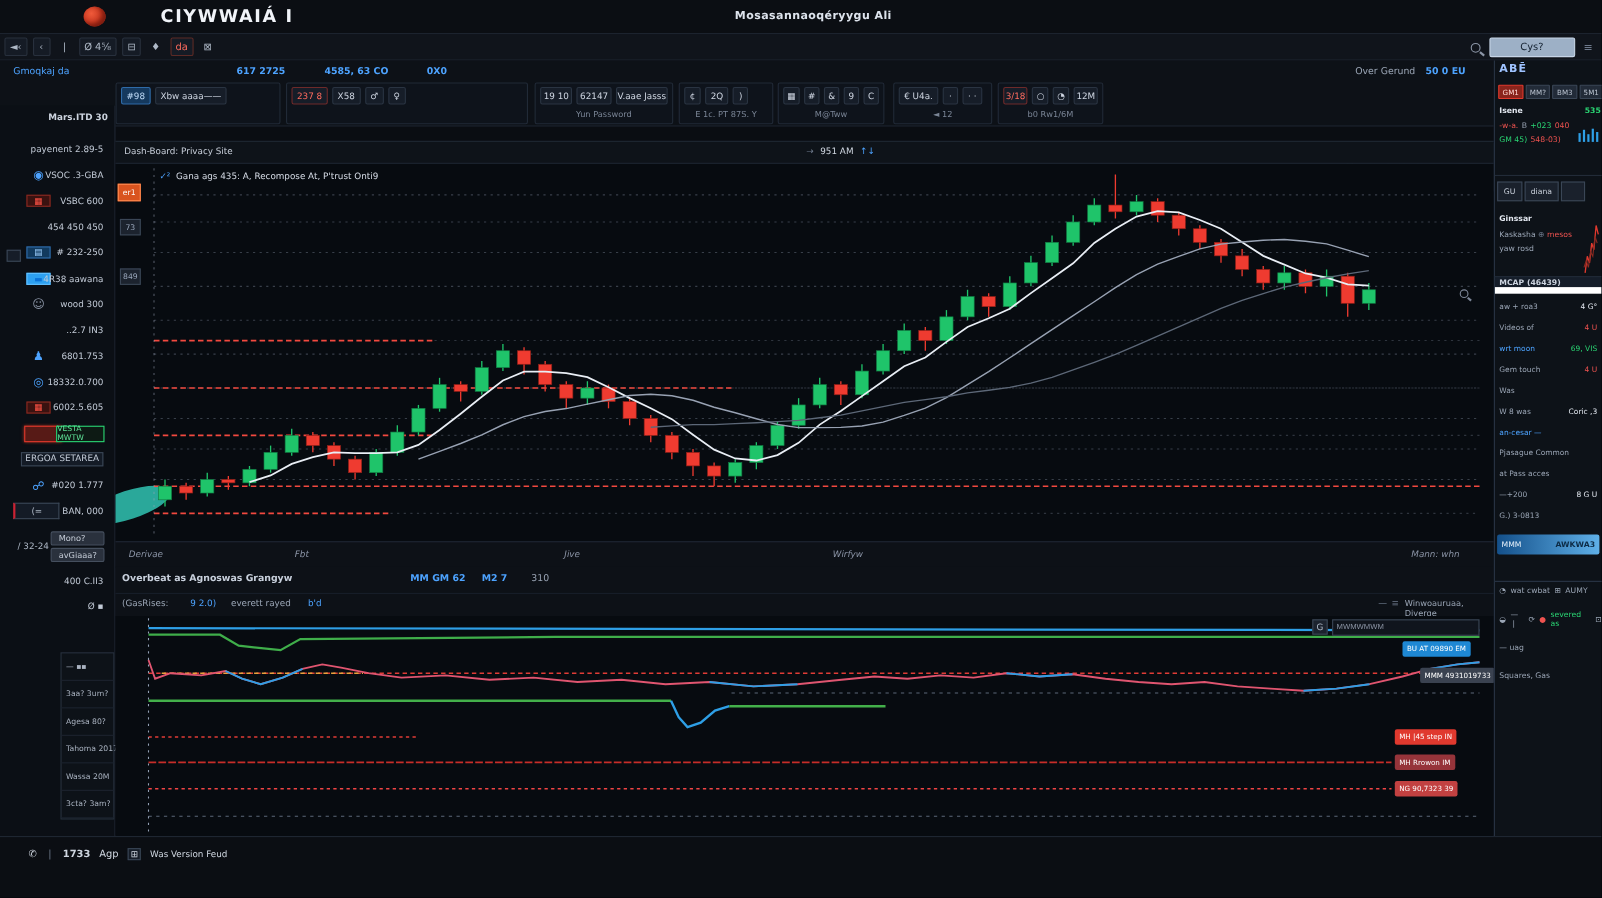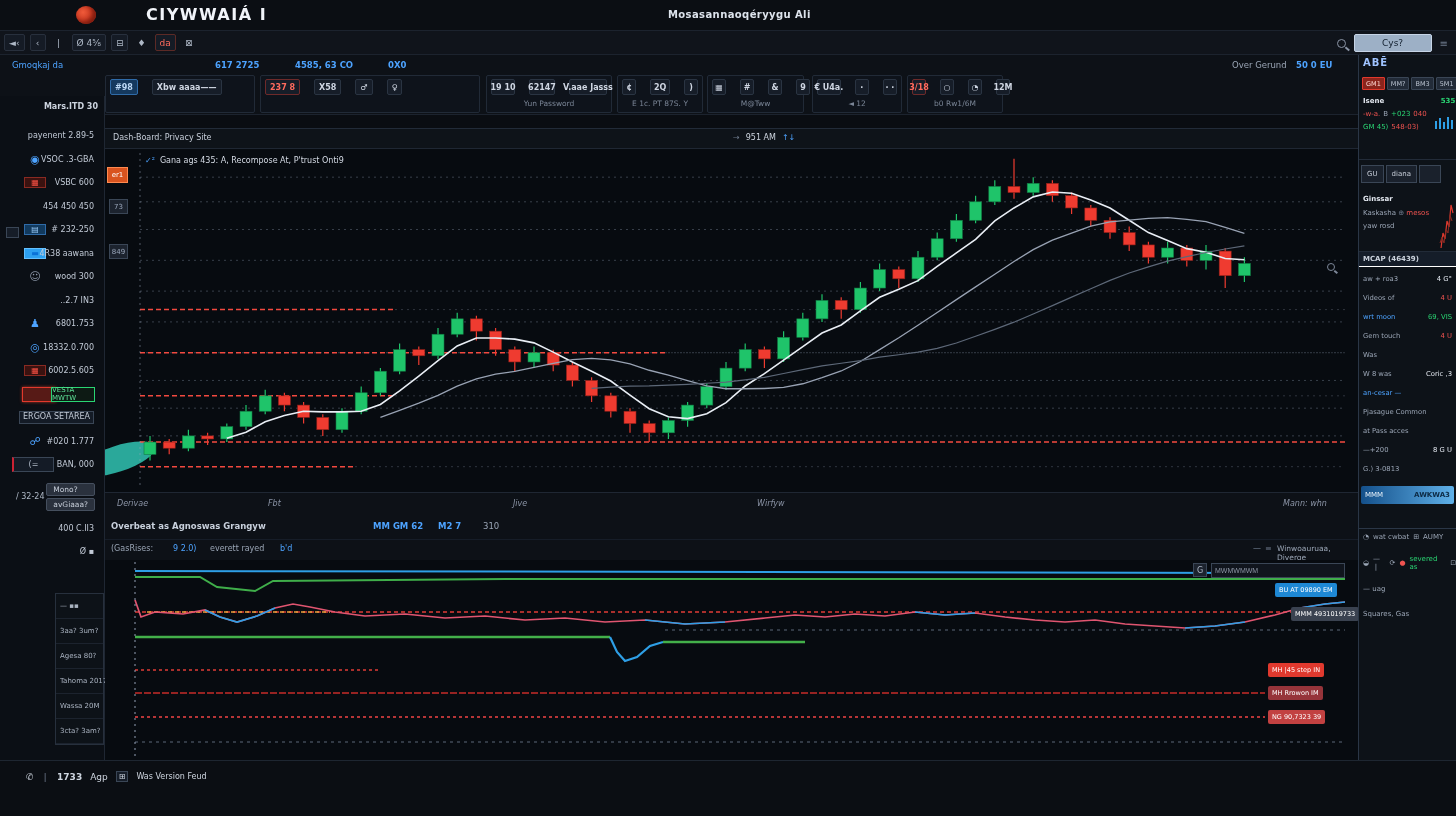--- a/index.html
+++ b/index.html
@@ -28,21 +28,21 @@
     background:#8b95a6; transform:rotate(40deg); }
   .nav-drop { width:78px; height:18px; background:#9db0c6; border:1px solid #c6d4e6; border-radius:2px;
     color:#13202f; font-size:9px; display:flex; align-items:center; justify-content:center; }
 
   
   .topbar { left:0; top:55px; width:1358px; height:60px; background:#0d1117; border-bottom:1px solid #1c232e; }
   .info-item { font-size:8.5px; }
   .c-blue { color:#4da3ff; } .c-red { color:#ef5350; } .c-green { color:#2ad573; }
   .c-gray { color:#9aa5b5; } .c-white { color:#e3e8f0; } .c-dim { color:#6e7a8c; }
   .tb-group { position:absolute; top:20px; height:38px; border:1px solid #212a37; background:#0e131b; border-radius:2px; }
-  .tb-btns { display:flex; gap:14px; padding:3px 4px;font-weight:bold; }
+  .tb-btns { display:flex; gap:4px; padding:3px 4px; }
   .tb-btn { min-width:14px; height:16px; padding:0 4px; background:#161d28; border:1px solid #2a3442;
     color:#cfd6e2; font-size:8px; display:flex; align-items:center; justify-content:center; border-radius:2px; white-space:nowrap; }
   .tb-btn.b-blue { background:#15395e; border-color:#2f6ba8; color:#bcd8f5; }
   .tb-btn.b-red  { color:#ff6b5e; border-color:#6e2a2a; }
   .tb-sub { text-align:center; font-size:7.5px; color:#7a8596; margin-top:1px; white-space:nowrap; }
   .ring-icon { left:1222px; top:82px; font-size:12px; color:#9aa5b5; }
   .thumbs { left:1245px; top:75px; width:113px; height:44px; border:1px solid #232c3a; background:#0e131b; }
   .thumb-row { display:flex; gap:3px; padding:3px; }
   .thumb { width:25px; height:22px; background:#141a24; border:1px solid #262f3d; }
   .thumb svg { width:100%; height:100%; }
@@ -115,21 +115,21 @@
   .rp-tfb { height:13px; padding:0 3px; font-size:6.5px; background:#222b38; border:1px solid #3a4656;
     color:#b9c2cf; display:flex; align-items:center; border-radius:1px; }
   .rp-tfb.red { background:#8a241c; border-color:#e2392c; color:#ffd9d4; }
   .rp-row { position:absolute; left:4px; font-size:7px; white-space:nowrap; }
   .rp-divider { position:absolute; left:0; width:98px; border-top:1px solid #222b38; }
   .rp-tabs { position:absolute; left:2px; top:110px; display:flex; gap:2px; }
   .rp-tab { height:18px; padding:0 5px; font-size:7px; background:#1a212c; border:1px solid #3a4656;
     color:#c6cdd8; display:flex; align-items:center; }
   .rp-tab.empty { width:22px; }
   .rp-mcap { position:absolute; left:0; top:196px; width:97px; height:16px; background:#151d29;
-    border-top:1px solid #222b38; border-bottom:1px solid #ffffff; font-size:7px; color:#cdd4df;
+    border-top:1px solid #222b38; border-bottom:6px solid #ffffff; font-size:7px; color:#cdd4df;
     display:flex; align-items:center; padding-left:4px; font-weight:bold; }
   .rp-kv { position:absolute; left:0; top:214px; width:97px; }
   .rp-kvrow { height:19px; display:flex; justify-content:space-between; align-items:center;
     padding:0 4px; font-size:6.8px; }
   .rp-bluebar { position:absolute; left:2px; top:431px; width:93px; height:18px;
     background:linear-gradient(90deg,#14508a,#5fb0e8); border-radius:2px; display:flex;
     justify-content:space-between; align-items:center; padding:0 4px; font-size:7px; }
   .rp-bottom-divider { position:absolute; left:0; top:473px; width:98px; border-top:1px solid #2a3646; }
   .rp-b-header { position:absolute; left:4px; top:478px; font-size:7px; color:#c6cdd8; display:flex; gap:4px; }
   .rp-b-icons { position:absolute; left:4px; top:500px; font-size:7px; display:flex; gap:4px; align-items:center; }

